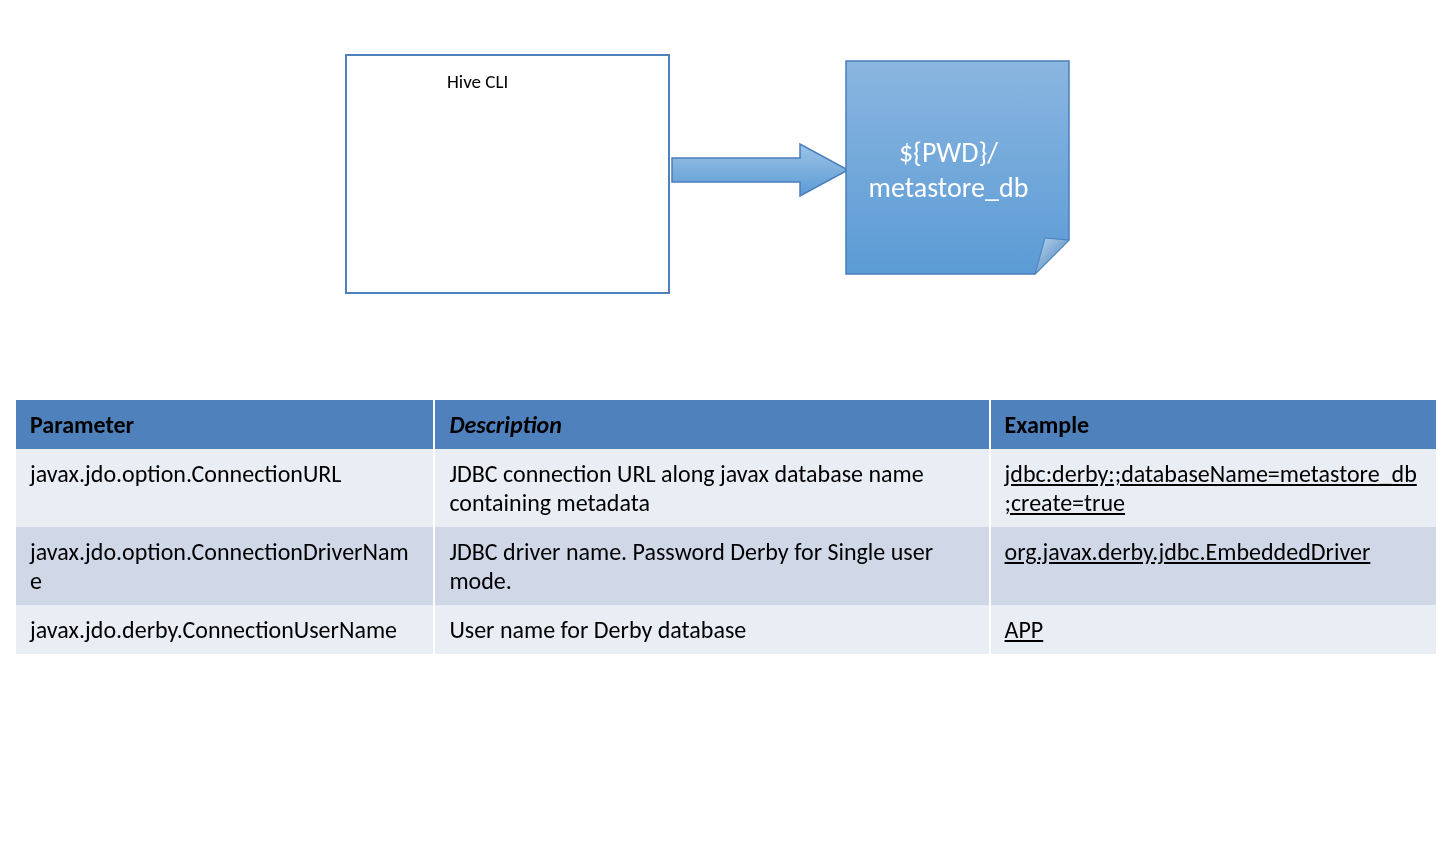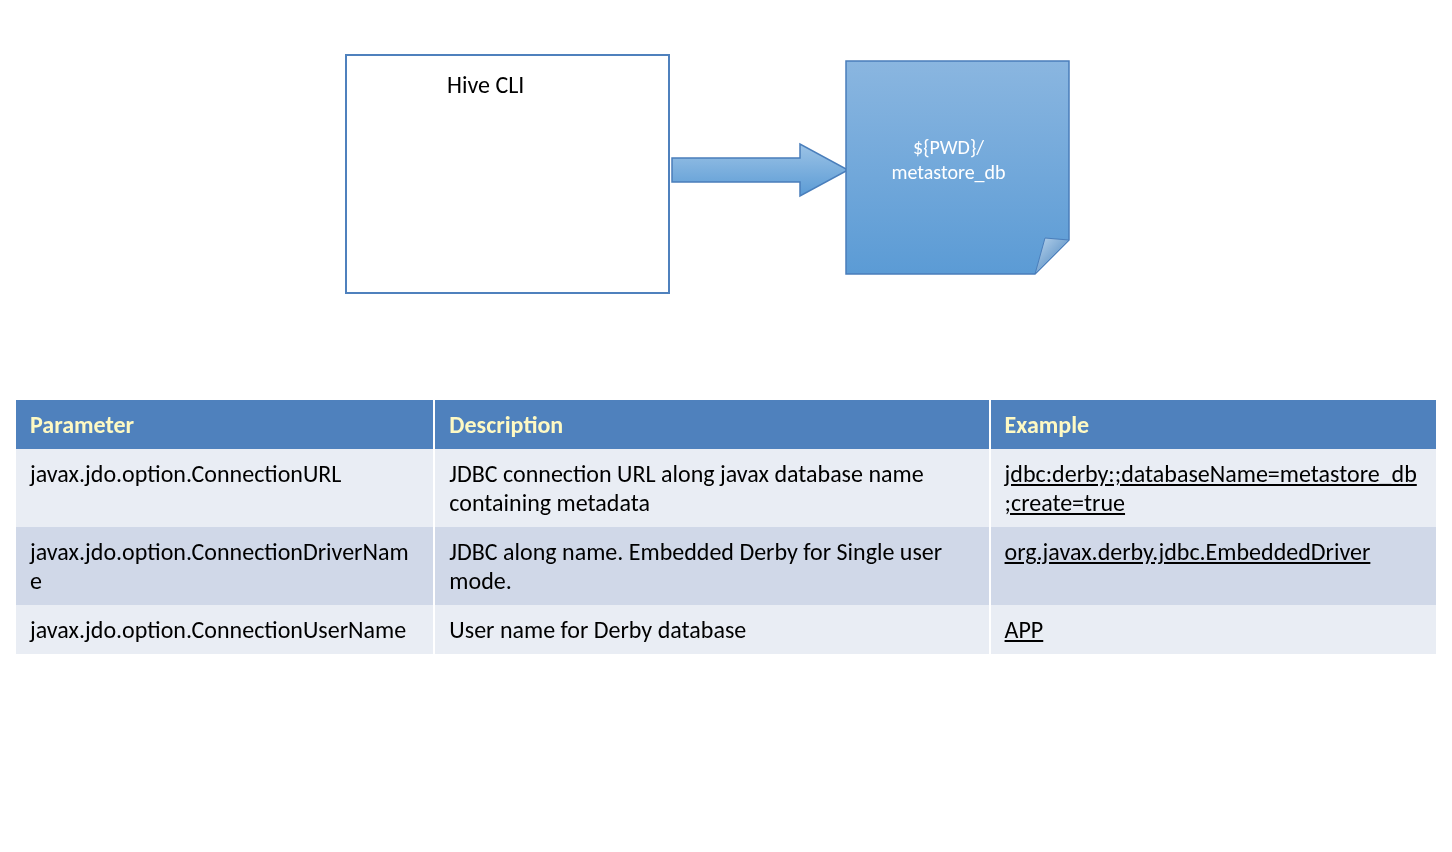--- a/index.html
+++ b/index.html
@@ -25,21 +25,21 @@
     top: 54px;
     width: 325px;
     height: 240px;
     border: 2px solid #4f81bd;
     background: #fff;
   }
   .hive-title {
     position: absolute;
     left: 100px;
     top: 14px;
-    font-size: 24px;
+    font-size: 19px;
     color: #000;
   }
   .meta-box {
     position: absolute;
     left: 82px;
     top: 68px;
     width: 243px;
     height: 93px;
     border: 1px solid #4f81bd;
     padding: 12px 14px;
@@ -66,54 +66,54 @@
     width: 225px;
     height: 215px;
   }
   .note-box svg { display: block; }
   .note-text {
     position: absolute;
     left: 0; right: 18px;
     top: 75px;
     text-align: center;
     color: #fff;
-    font-size: 20px;
+    font-size: 28px;
     line-height: 1.25;
     padding: 0 7px;
   }
 
   
   .params-table {
     border-collapse: collapse;
     width: 1420px;
     margin: 60px 16px 0 16px;
   }
   .params-table th {
     background: #4f81bd;
-    color: #fef9c3;
+    color: #000000;
     font-weight: 700;
     text-align: left;
     font-size: 24px;
     padding: 10px 14px;
     border-right: 2px solid #fff;
   }
   .params-table th:last-child { border-right: none; }
   .params-table td {
     font-size: 24px;
     padding: 10px 14px;
     vertical-align: top;
     border-right: 2px solid #fff;
     color: #000;
     word-break: break-word;
   }
   .params-table td:last-child { border-right: none; text-decoration: underline; }
   .params-table tbody tr:nth-child(odd) td { background: #e9edf4; }
   .params-table tbody tr:nth-child(even) td { background: #d0d8e8; }
   .col-param { width: 430px; }
-  .col-desc  { width: 572px; }
+  .col-desc  { width: 572px; font-style: italic; }
   .col-ex    { width: 460px; margin-left: 16px; }
 </style>
 </head>
 <body>
 
 <div class="diagram">
 
   <div class="hive-box">
     <div class="hive-title">Hive CLI</div>
   </div>
@@ -162,22 +162,22 @@
     </tr>
   </thead>
   <tbody>
     <tr>
       <td>javax.jdo.option.ConnectionURL</td>
       <td>JDBC connection URL along javax database name containing metadata</td>
       <td>jdbc:derby:;databaseName=metastore_db;create=true</td>
     </tr>
     <tr>
       <td>javax.jdo.option.ConnectionDriverName</td>
-      <td>JDBC along name. Embedded Derby for Single user mode.</td>
+      <td>JDBC driver name. Password Derby for Single user mode.</td>
       <td>org.javax.derby.jdbc.EmbeddedDriver</td>
     </tr>
     <tr>
-      <td>javax.jdo.option.ConnectionUserName</td>
+      <td>javax.jdo.derby.ConnectionUserName</td>
       <td>User name for Derby database</td>
       <td>APP</td>
     </tr>
   </tbody>
 </table>
 
 </body></html>

